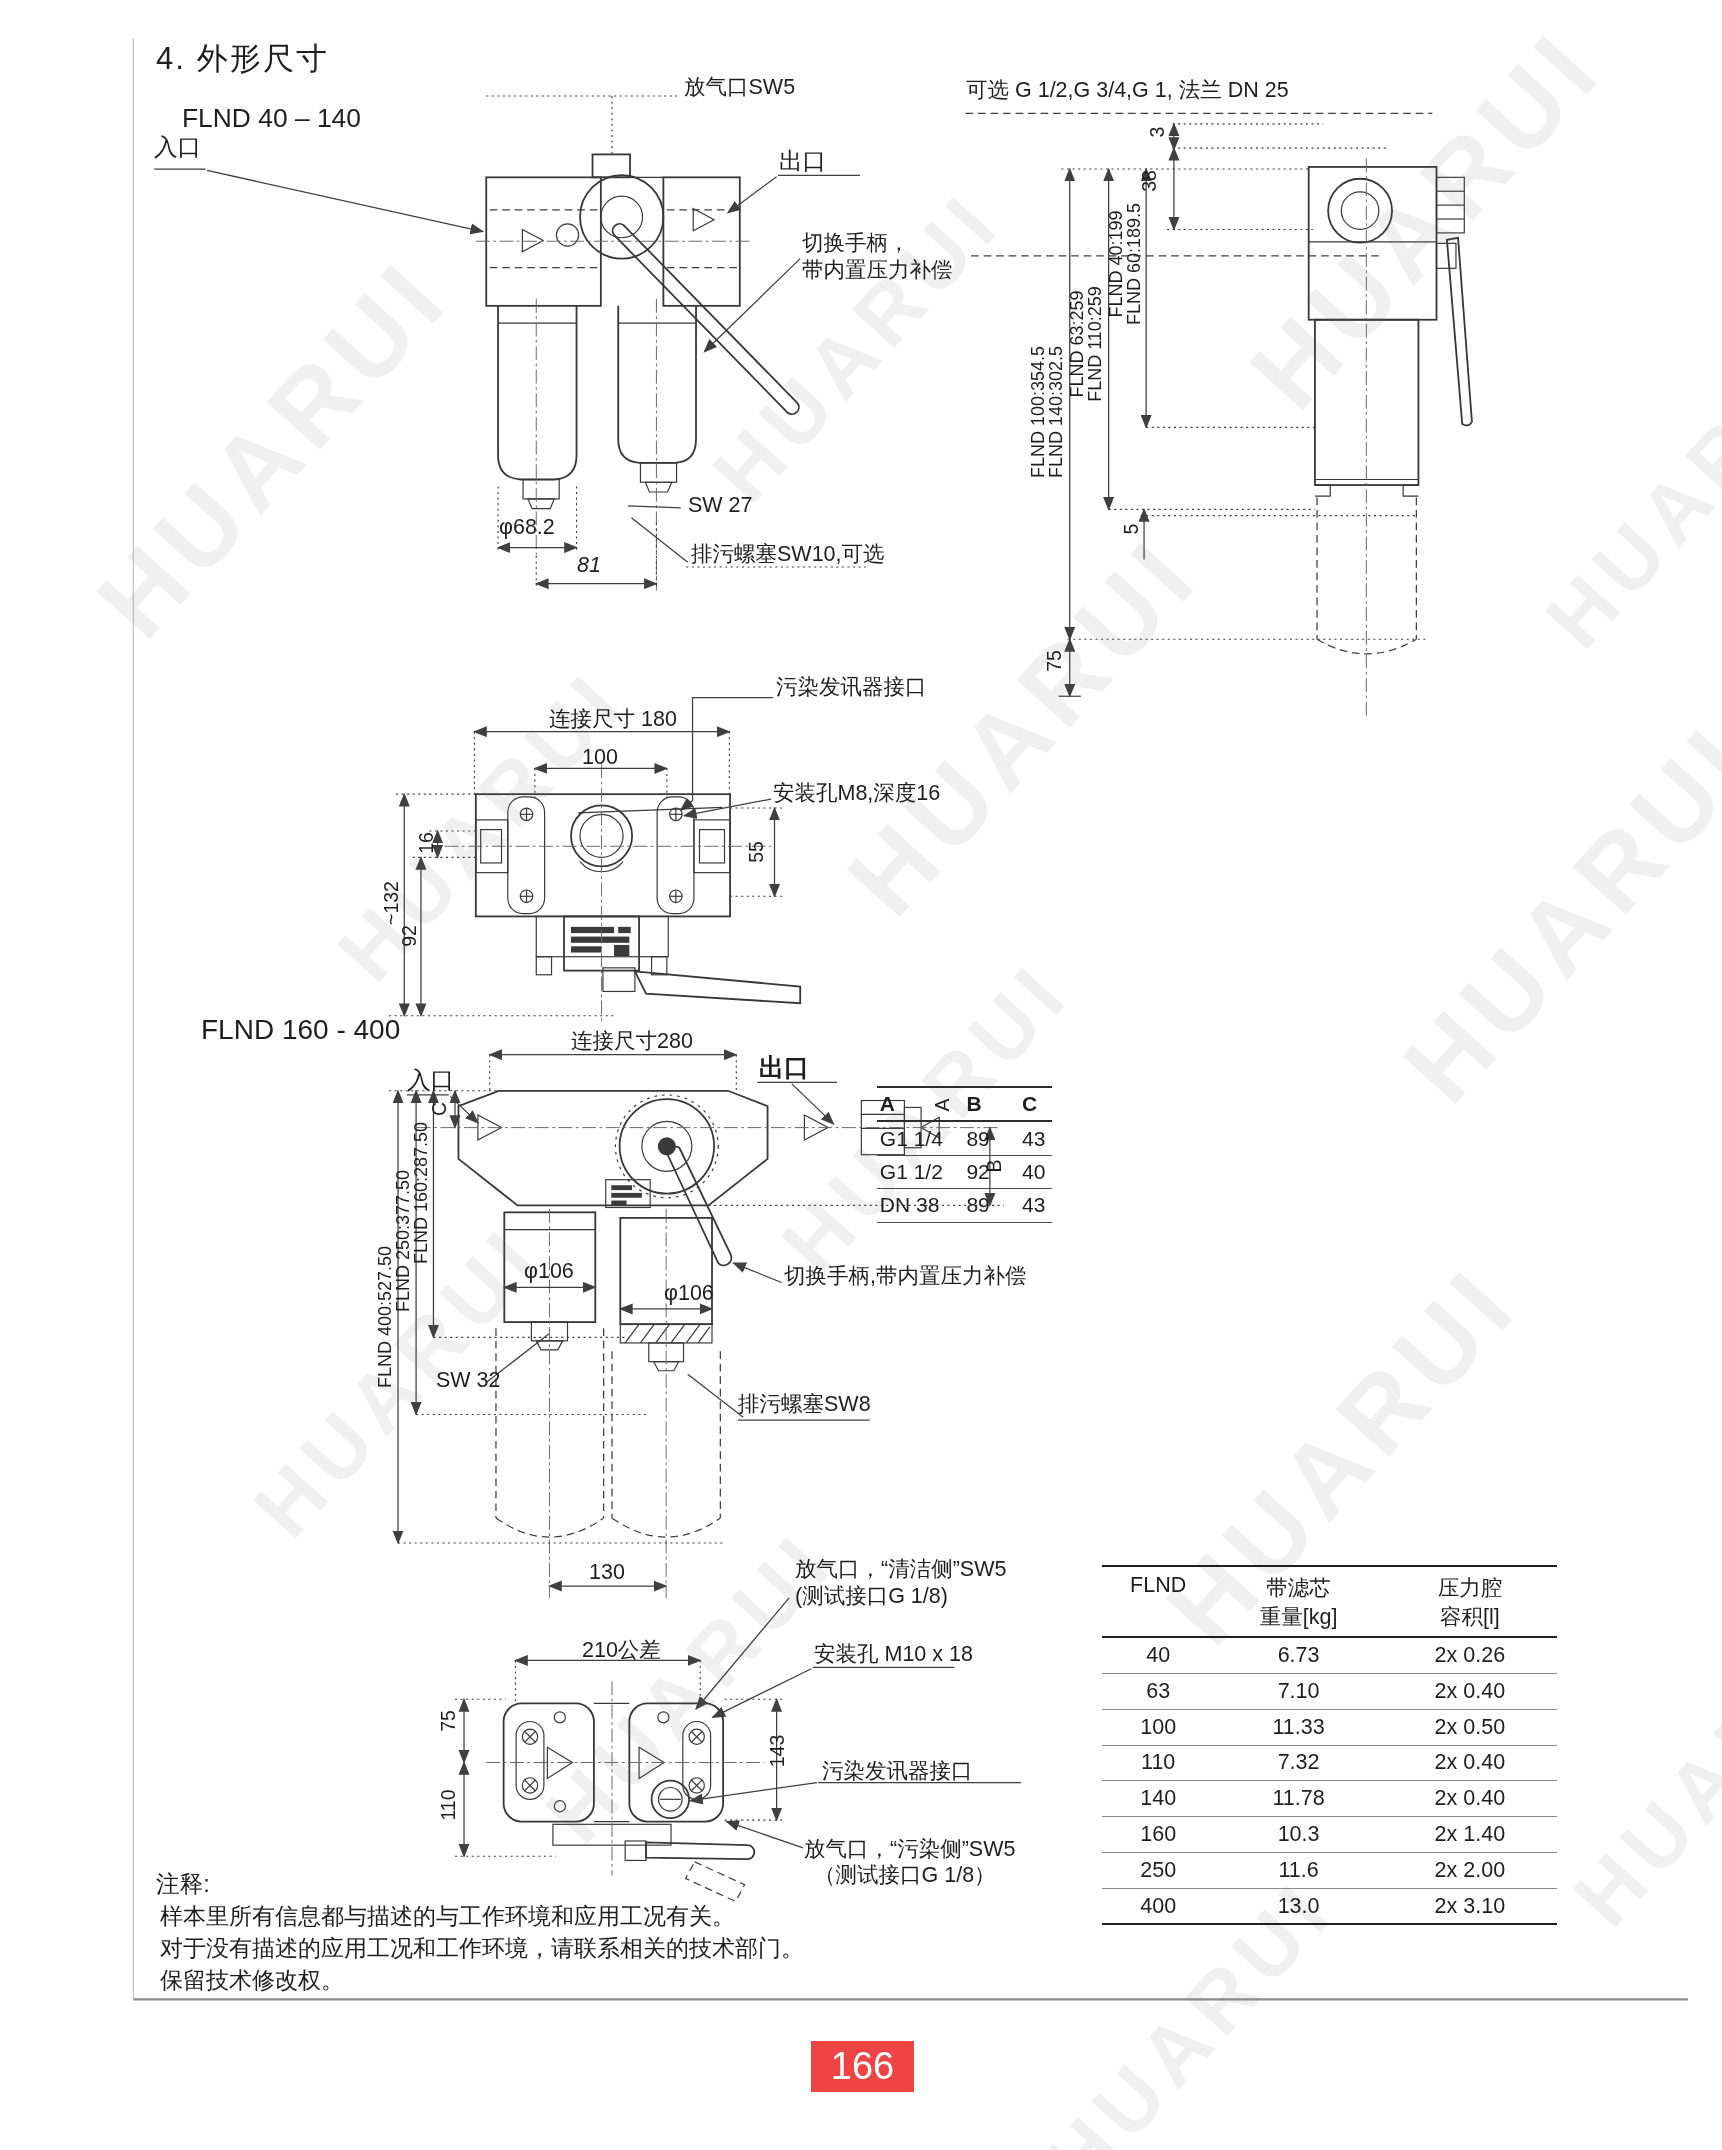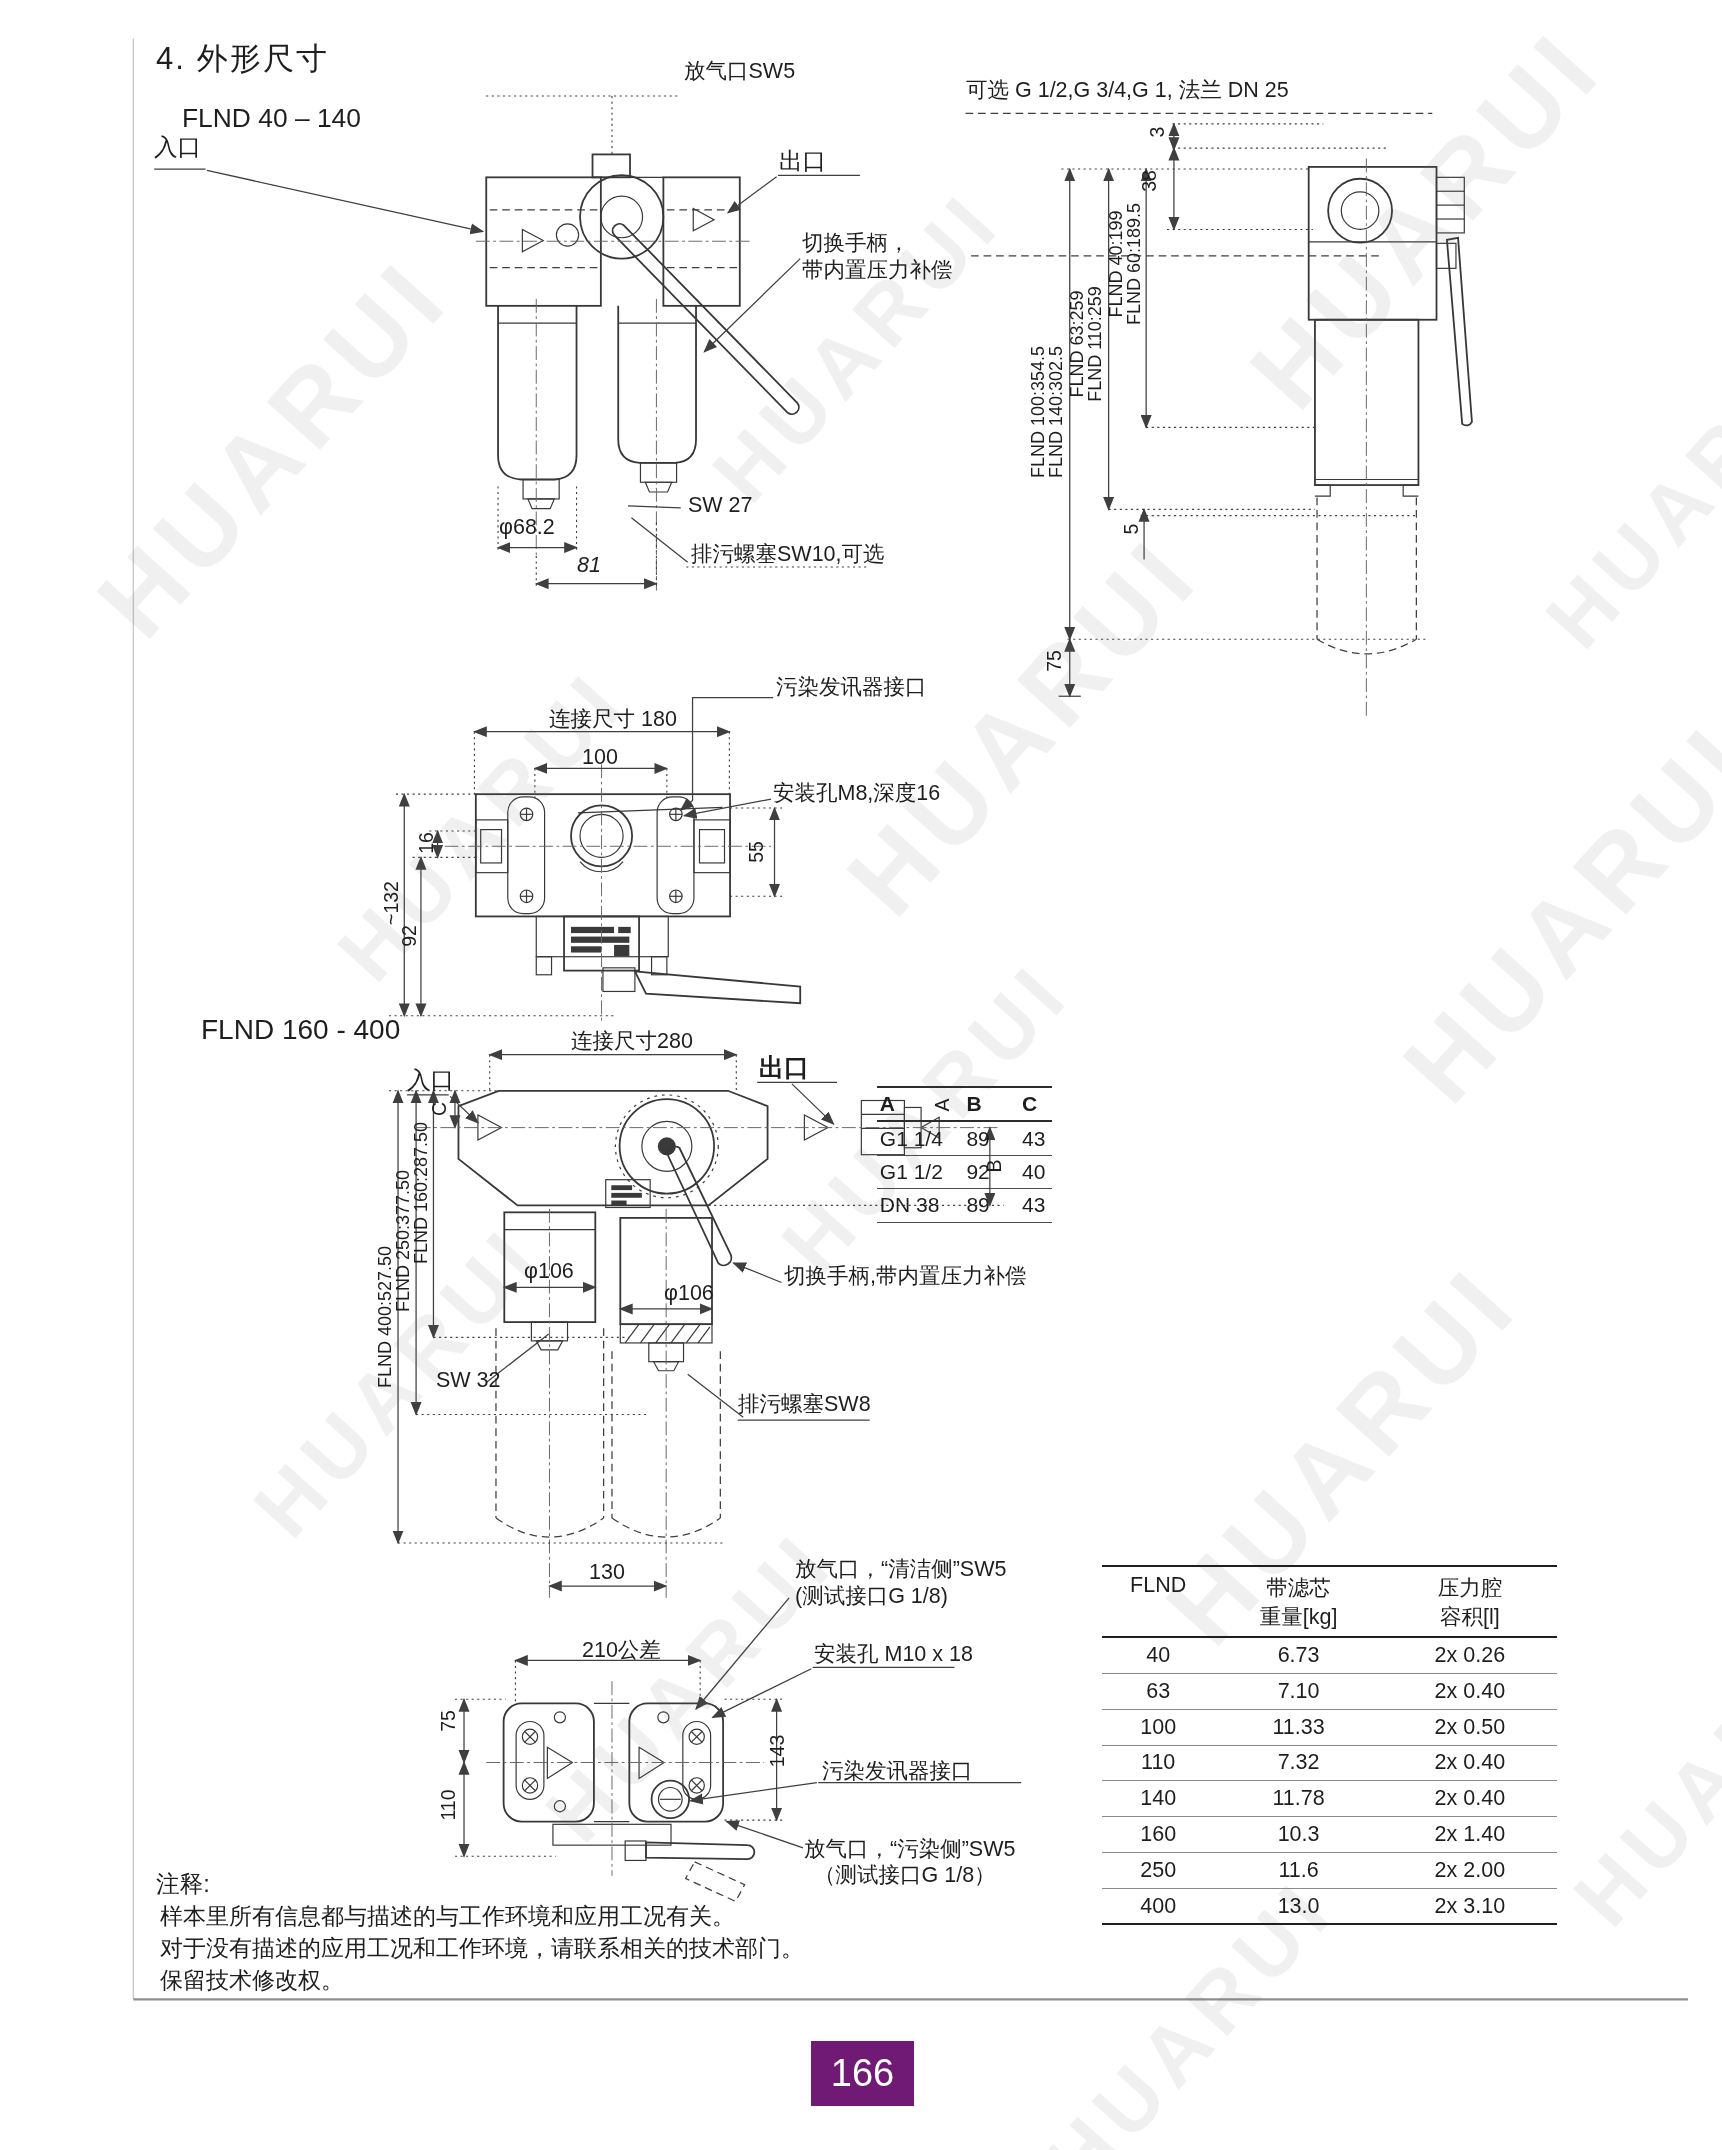--- a/index.html
+++ b/index.html
@@ -20,21 +20,21 @@
   #abc-table th,#abc-table td{text-align:left;padding:4.2px 2.8px;font-weight:normal;}
   #abc-table thead th{font-weight:bold;border-top:2.1px solid #2c2c2c;border-bottom:2.1px solid #2c2c2c;}
   #abc-table td{border-bottom:1.4px solid #4a4a4a;}
   
   #wt-table{position:absolute;left:1102px;top:1565px;width:455px;z-index:3;
             border-collapse:collapse;font-size:21.5px;}
   #wt-table th{font-weight:normal;text-align:center;padding:5.6px 4.2px;vertical-align:top;
                border-top:2.8px solid #1f1f1f;border-bottom:2.8px solid #1f1f1f;}
   #wt-table td{text-align:center;padding:4.9px 2.8px;border-bottom:1.4px solid #8a8a8a;height:21px;}
   #wt-table tr:last-child td{border-bottom:2.1px solid #1f1f1f;}
-  #page-number{position:absolute;left:811px;top:2041px;width:103px;height:65px;background:#701a75;
+  #page-number{position:absolute;left:811px;top:2041px;width:103px;height:51px;background:#ef4444;
                color:#ffffff;font-size:38px;display:flex;align-items:center;justify-content:center;z-index:3;}
   .note-line{font-size:23px;}
 </style>
 </head>
 <body>
 
 <div id="page">
 
   <div class="wm" style="left:42px;top:389px;">HUARUI</div>
   <div class="wm small" style="left:292px;top:778px;">HUARUI</div>
@@ -332,21 +332,21 @@
       <line class="dim" x1="1168" y1="2402" x2="1026" y2="2472" marker-end="url(#ar)"></line>
       <line class="dim" x1="1178" y1="2566" x2="1470" y2="2566"></line>
       <line class="dim" x1="1176" y1="2566" x2="994" y2="2592" marker-end="url(#ar)"></line>
       <line class="dim" x1="1156" y1="2660" x2="1046" y2="2622" marker-end="url(#ar)"></line>
     </g>
   </svg>
 
   <div class="lbl fs44" style="left:156px;top:40px;">4. 外形尺寸</div>
   <div class="lbl fs38" style="left:182px;top:103px;">FLND 40 – 140</div>
 
-  <div class="lbl" style="left:684px;top:59px;">放气口SW5</div>
+  <div class="lbl" style="left:684px;top:75px;">放气口SW5</div>
   <div class="lbl" style="left:966px;top:78px;">可选 G 1/2,G 3/4,G 1, 法兰 DN 25</div>
   <div class="lbl fs34" style="left:154px;top:133px;">入口</div>
   <div class="lbl fs34" style="left:779px;top:147px;">出口</div>
   <div class="lbl" style="left:802px;top:231px;">切换手柄，</div>
   <div class="lbl" style="left:802px;top:258px;">带内置压力补偿</div>
   <div class="lbl" style="left:688px;top:493px;">SW 27</div>
   <div class="lbl" style="left:691px;top:542px;">排污螺塞SW10,可选</div>
   <div class="lbl" style="left:499px;top:515px;">φ68.2</div>
   <div class="lbl" style="left:577px;top:553px;font-style:italic;">81</div>
 

